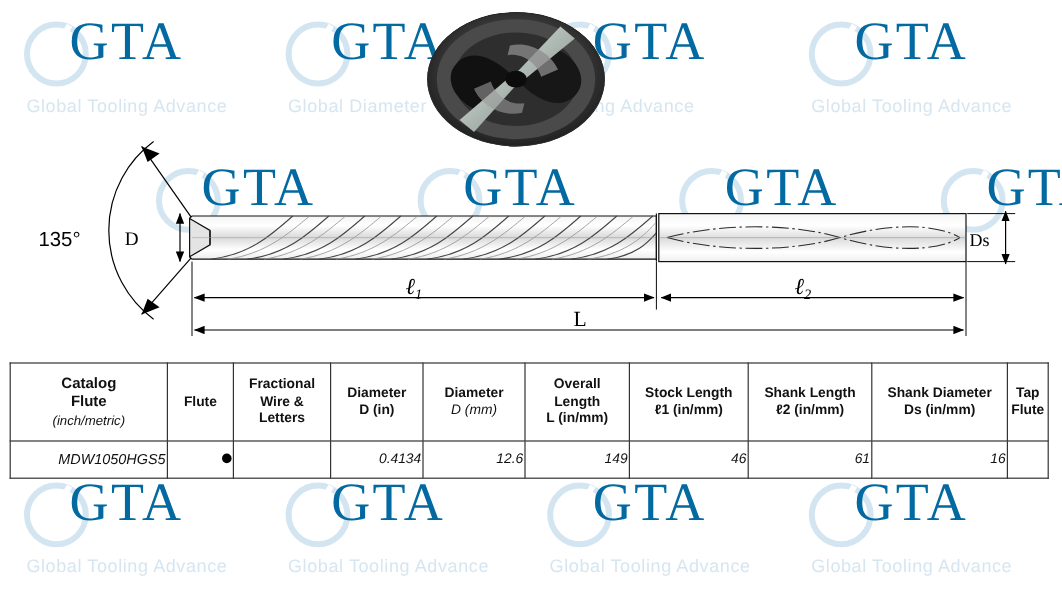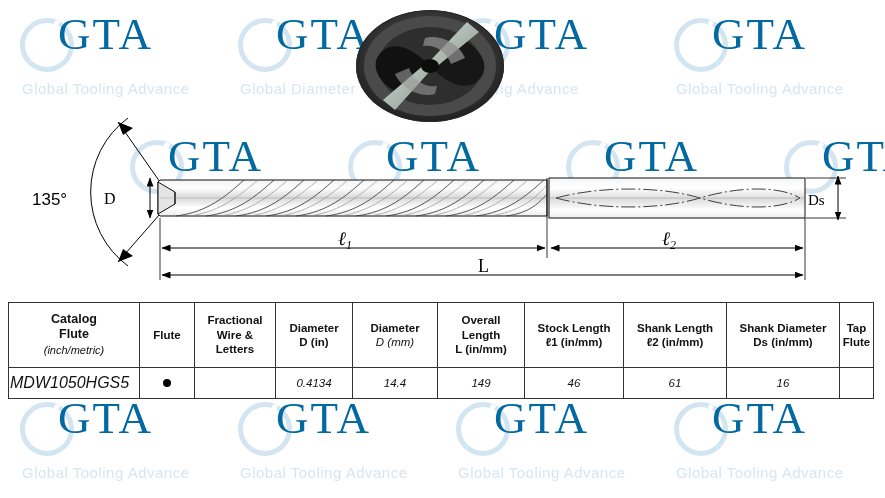--- a/index.html
+++ b/index.html
@@ -103,24 +103,25 @@
     font-weight: bold;
     line-height: 1.25;
   }
   #spec-table thead th.first {
     font-size: 12.5px;
   }
   #spec-table tbody td {
     height: 26px;
     font-style: italic;
     font-weight: normal;
+    text-align: right;
   }
   #spec-table tbody td.catalog {
-    font-size: 16px;
-    text-align: left;
+    font-size: 12px;
+    text-align: right;
   }
   .ital {
     font-style: italic;
     font-weight: normal;
   }
   .norm {
     font-style: normal;
   }
   .dot {
     display: inline-block;
@@ -374,21 +375,21 @@
           <span>Flute</span>
         </th>
       </tr>
     </thead>
     <tbody>
       <tr>
         <td class="catalog">MDW1050HGS5</td>
         <td class="norm"><span class="dot"></span></td>
         <td></td>
         <td>0.4134</td>
-        <td>14.4</td>
+        <td>12.6</td>
         <td>149</td>
         <td>46</td>
         <td>61</td>
         <td>16</td>
         <td></td>
       </tr>
     </tbody>
   </table>
 
 

